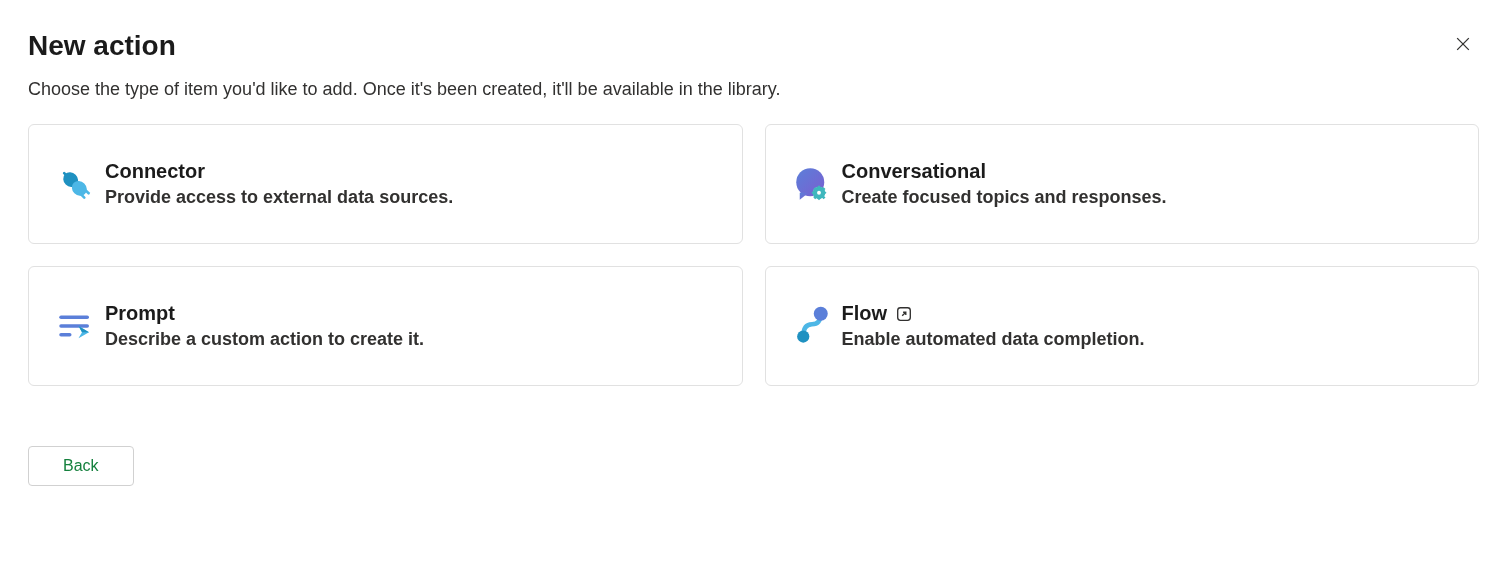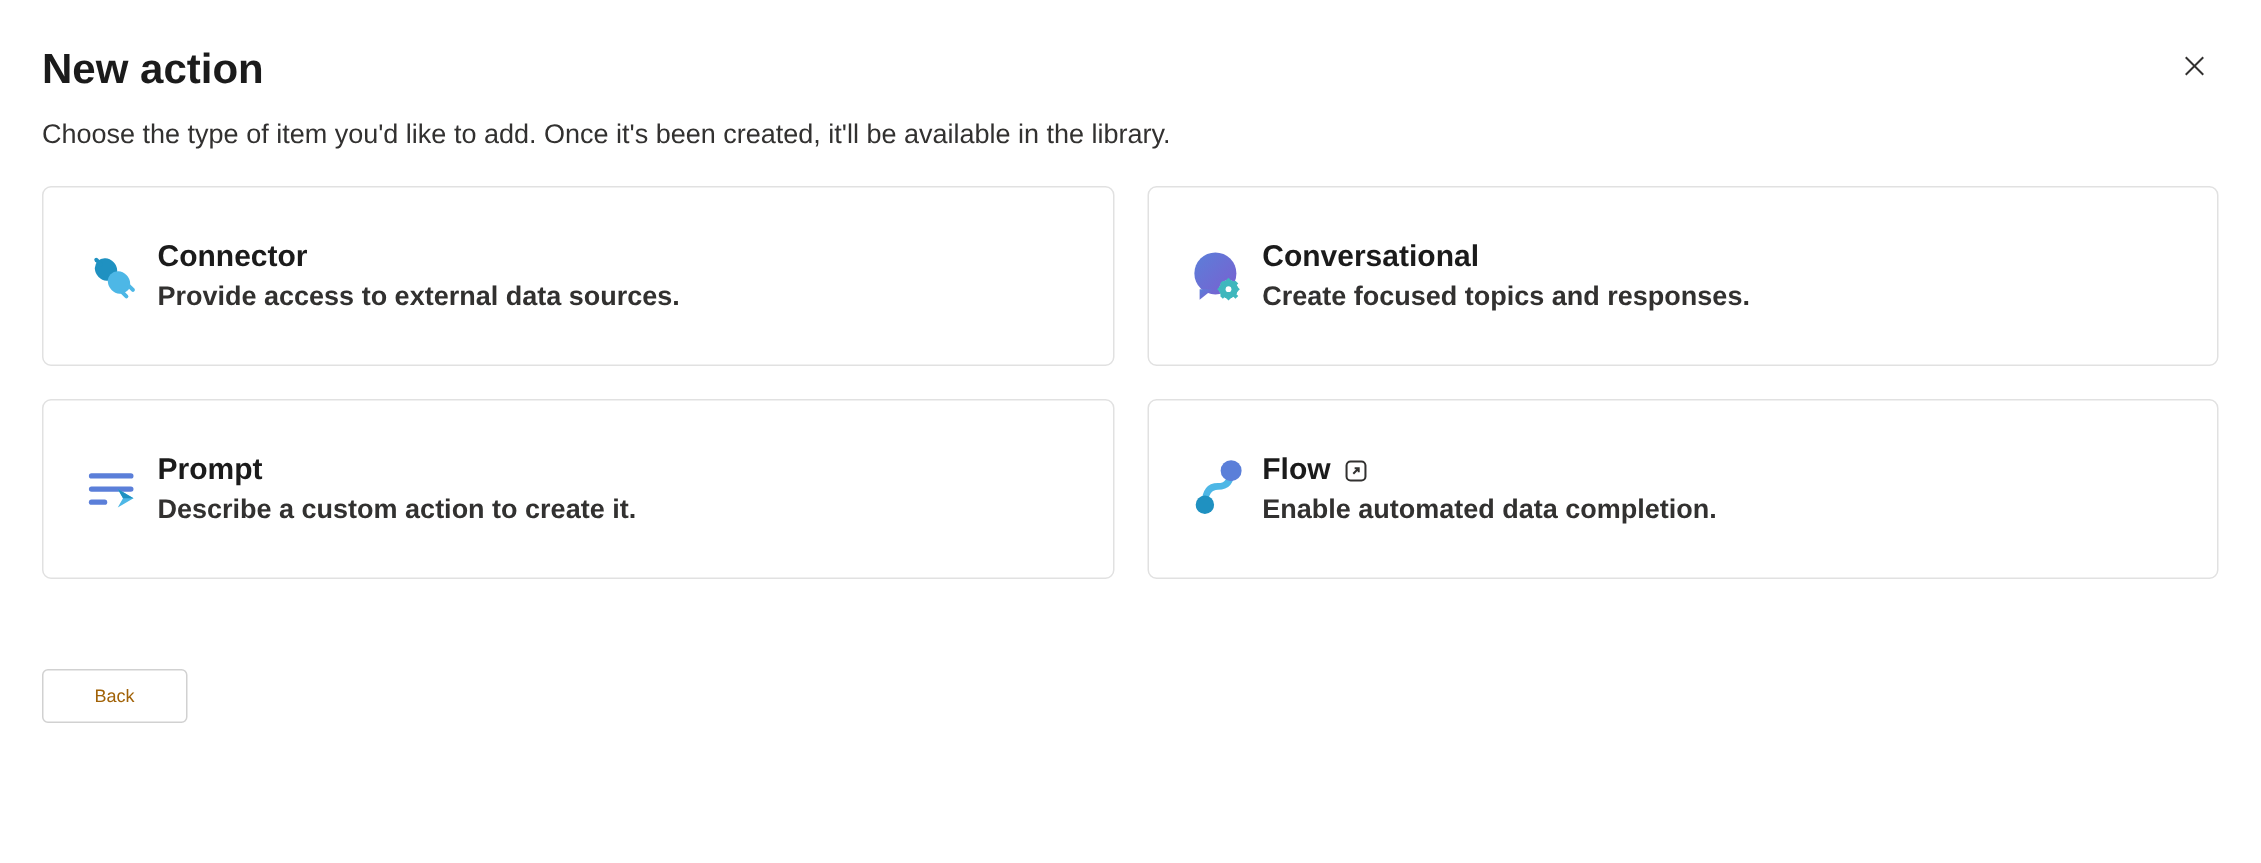--- a/index.html
+++ b/index.html
@@ -95,22 +95,22 @@
       width: 18px;
       height: 18px;
       align-items: center;
       justify-content: center;
     }
     .back-btn {
       border: 1px solid #d1d1d1;
       background: #ffffff;
       border-radius: 4px;
       padding: 10px 34px;
-      font-size: 12px;
-      color: #a16207;
+      font-size: 16px;
+      color: #15803d;
       cursor: pointer;
       font-family: inherit;
     }
   </style>
 </head>
 <body>
 
 
 
 <div class="header-row">

